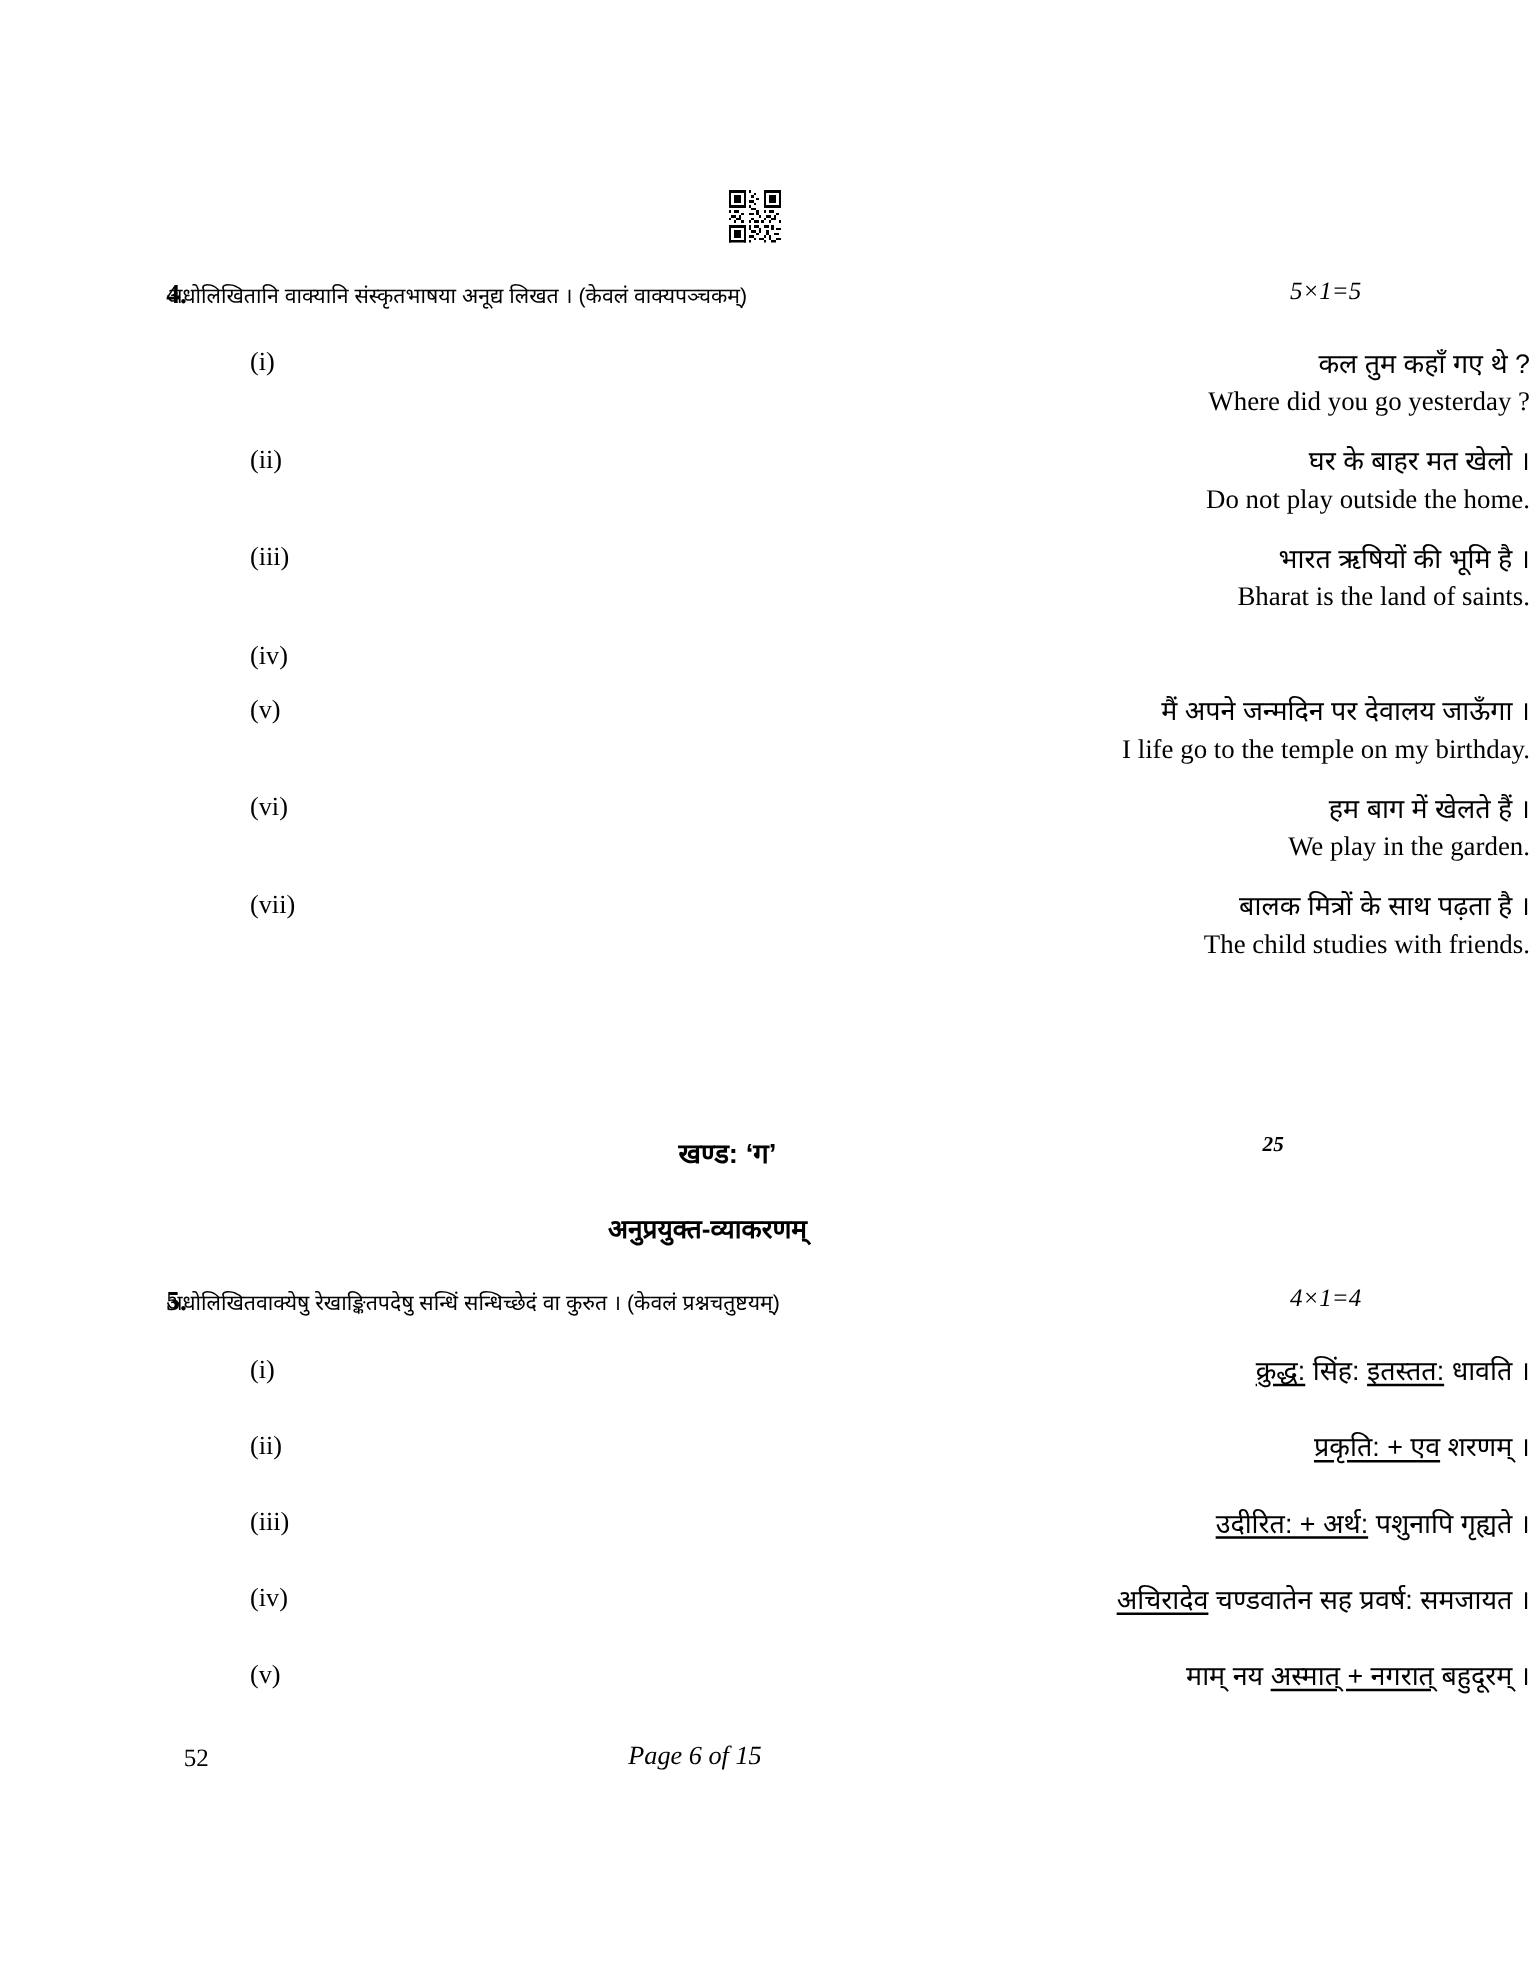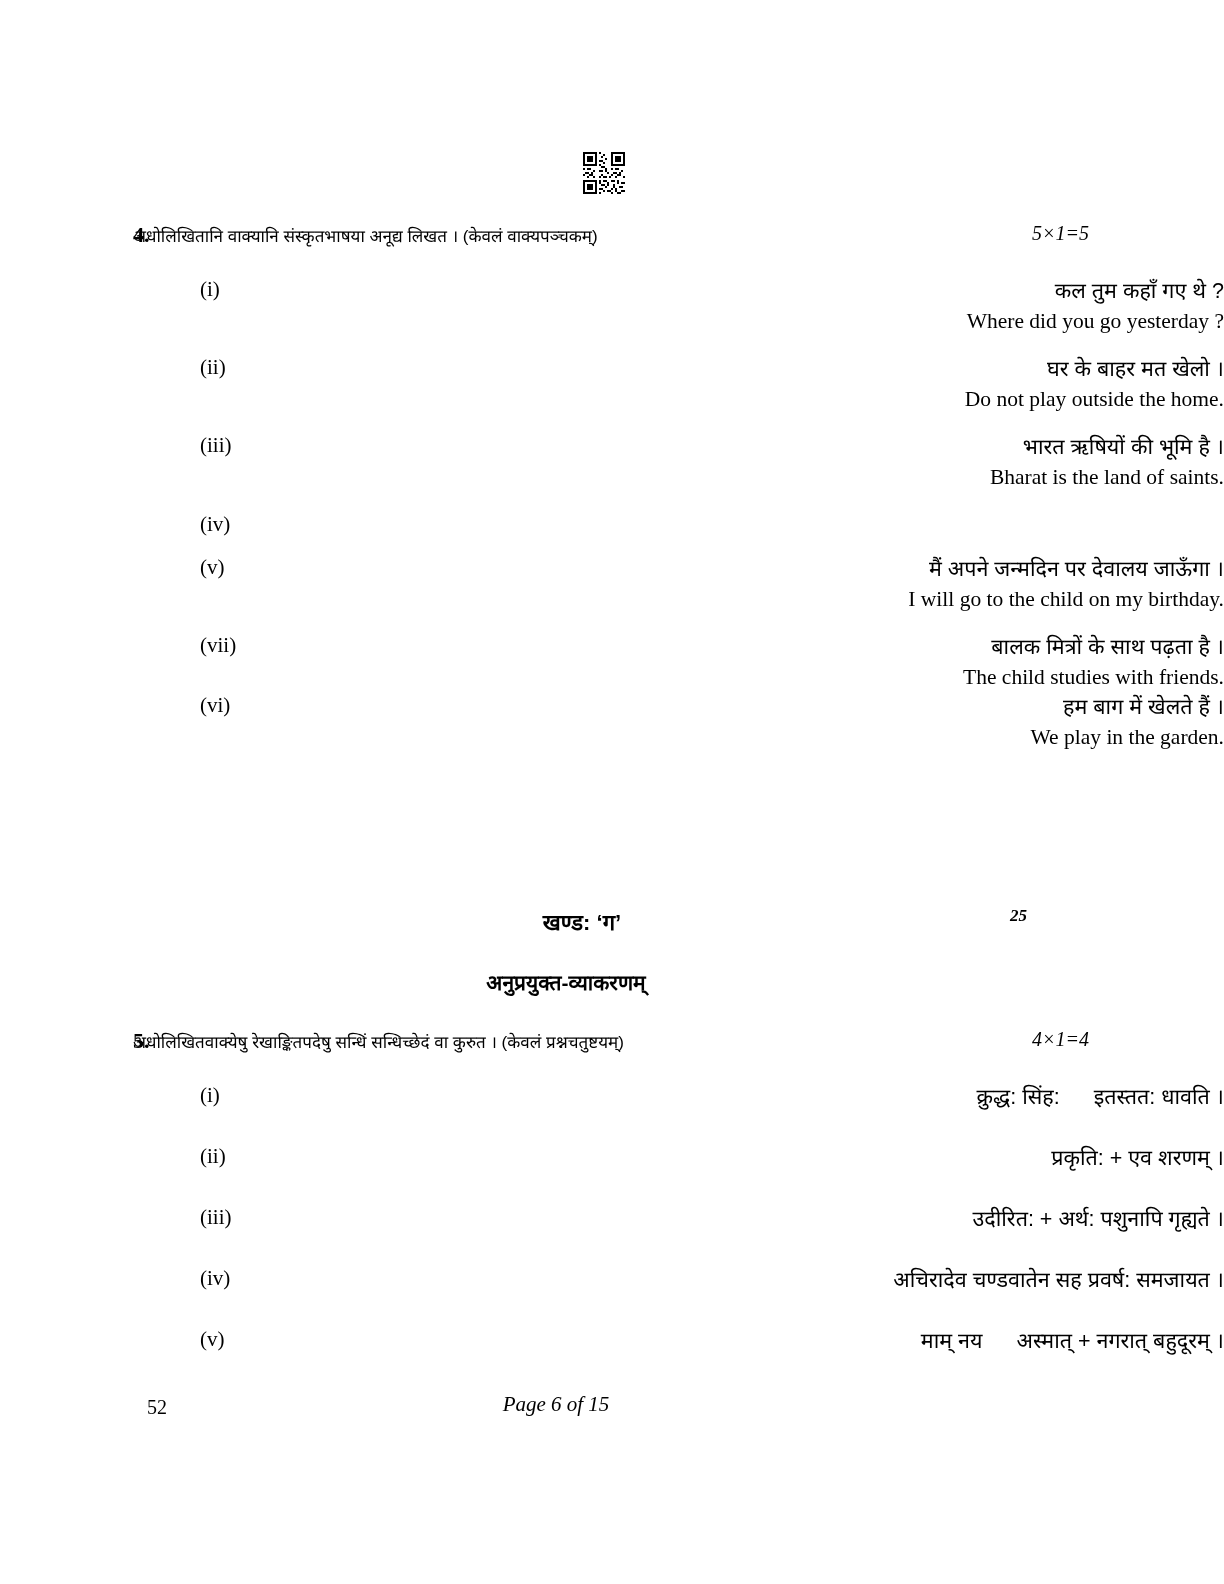--- a/index.html
+++ b/index.html
@@ -124,21 +124,21 @@
   .subsection-head {
     position: absolute;
     left: 0;
     width: 1132px;
     text-align: center;
     font-family: "Liberation Sans", sans-serif;
     font-weight: bold;
     font-size: 21px;
   }
 
-  .u { text-underline-offset: 3px; margin-left: 28px; }
+  .u { text-decoration: underline; text-underline-offset: 3px; }
 
   
   .footer-left {
     position: absolute;
     left: 147px;
     bottom: 165px;
     font-size: 20px;
     font-family: "Liberation Serif", serif;
   }
   .footer-center {
@@ -267,37 +267,37 @@
     </div>
 
     <div class="sub-item" style="margin-bottom:18px;">
       <div class="sub-rn">(iv)</div>
     </div>
 
     <div class="sub-item" style="margin-bottom:18px;">
       <div class="sub-rn">(v)</div>
       <div class="sub-body">
         <div class="line-hi">मैं अपने जन्मदिन पर देवालय जाऊँगा ।</div>
-        <div class="line-en">I will go to the child on my birthday.</div>
+        <div class="line-en">I life go to the temple on my birthday.</div>
+      </div>
+    </div>
+
+    <div class="sub-item" style="margin-bottom:18px;">
+      <div class="sub-rn">(vi)</div>
+      <div class="sub-body">
+        <div class="line-hi">हम बाग में खेलते हैं ।</div>
+        <div class="line-en">We play in the garden.</div>
       </div>
     </div>
 
     <div class="sub-item" style="margin-bottom:0;">
       <div class="sub-rn">(vii)</div>
       <div class="sub-body">
         <div class="line-hi">बालक मित्रों के साथ पढ़ता है ।</div>
         <div class="line-en">The child studies with friends.</div>
-      </div>
-    </div>
-
-    <div class="sub-item" style="margin-bottom:18px;">
-      <div class="sub-rn">(vi)</div>
-      <div class="sub-body">
-        <div class="line-hi">हम बाग में खेलते हैं ।</div>
-        <div class="line-en">We play in the garden.</div>
       </div>
     </div>
 
   </div>
 
   <div class="section-head" style="top:906px;">
     <span>खण्ड: ‘ग’</span>
     <span class="section-marks" style="top:0;">25</span>
   </div>
 

